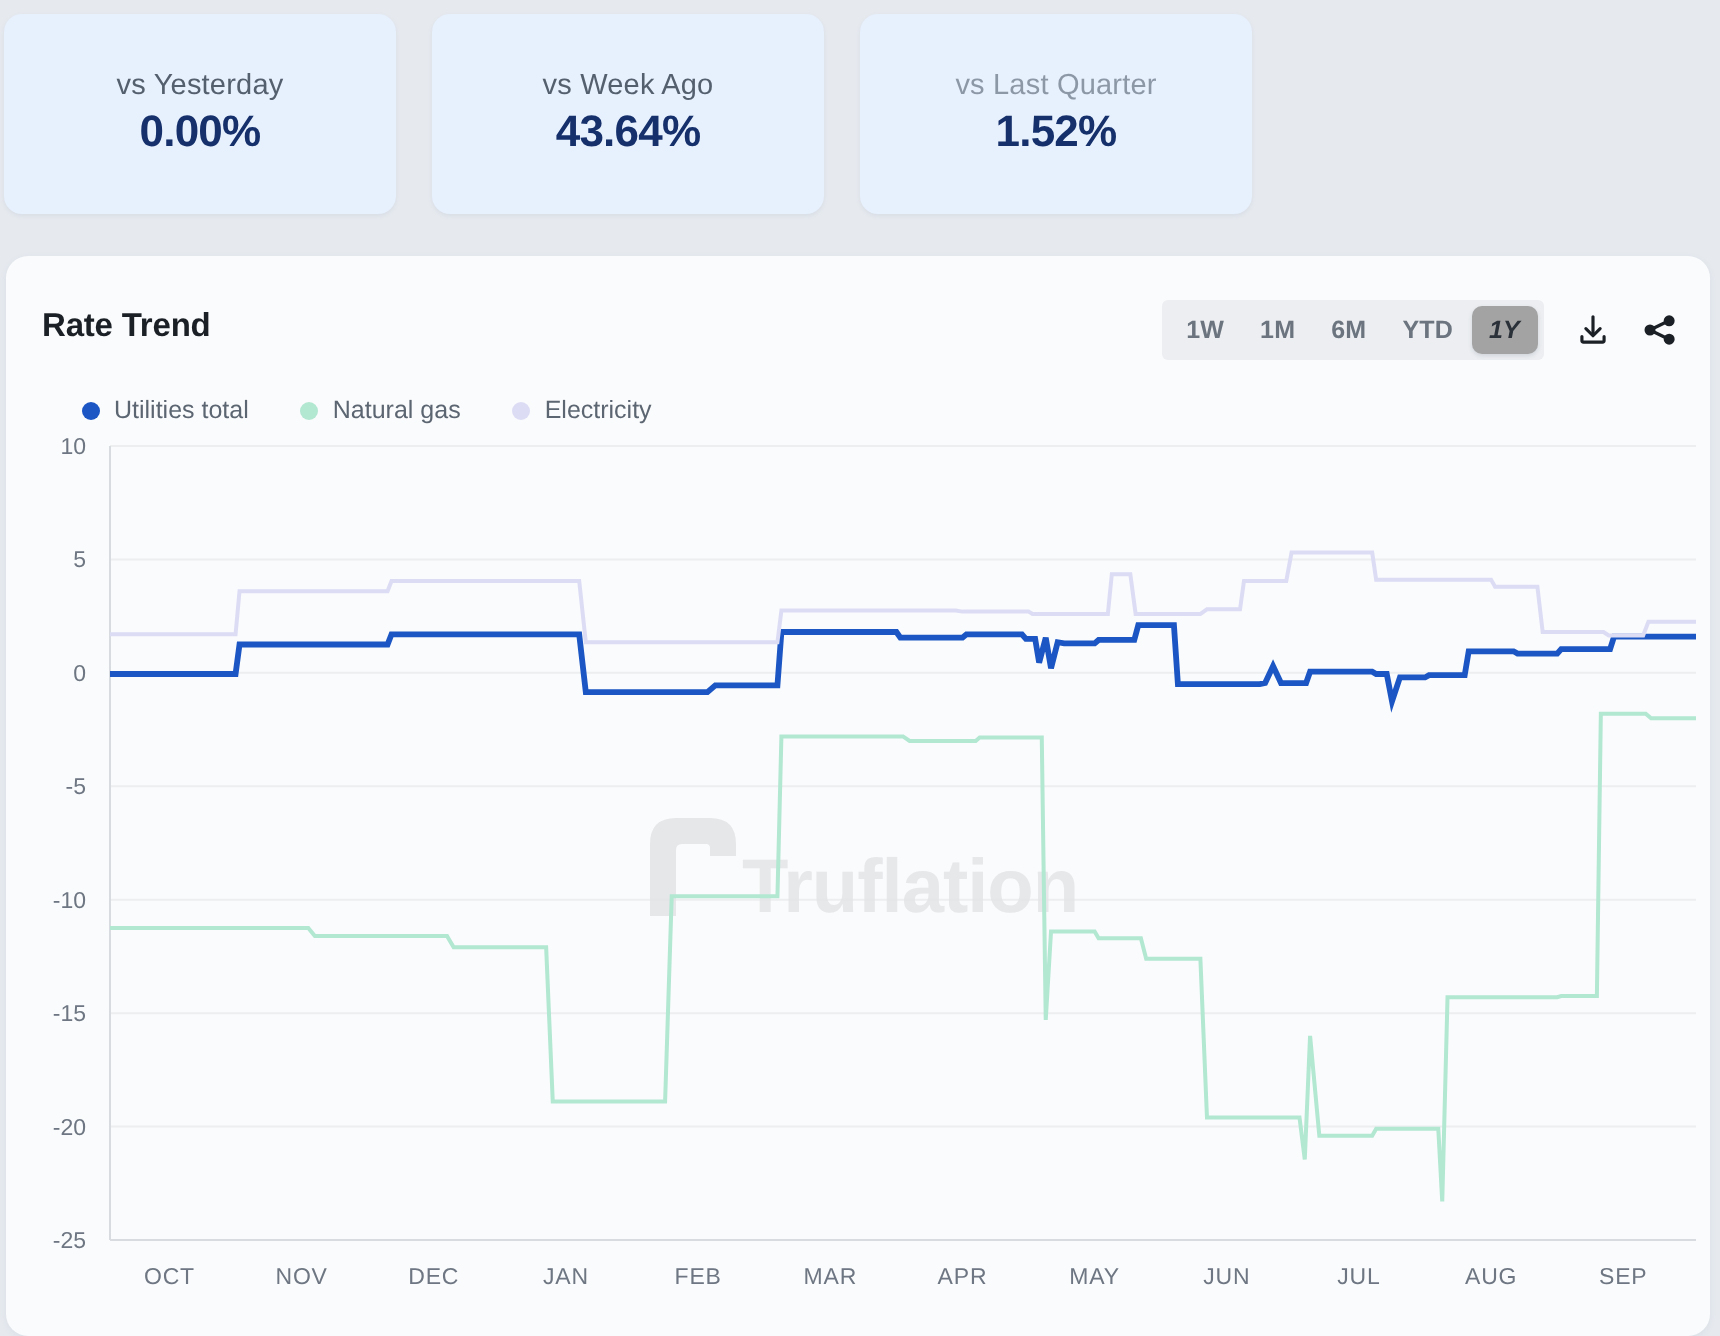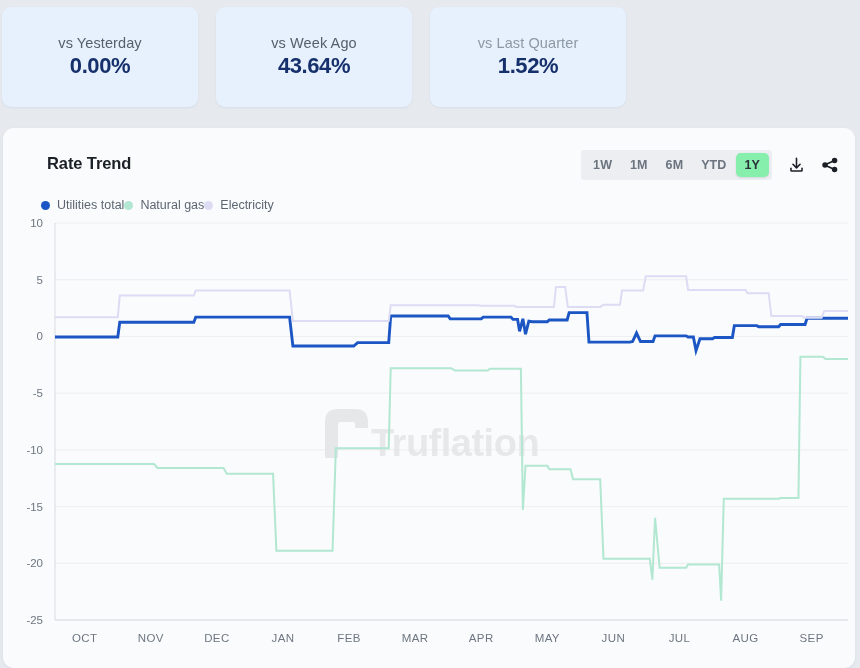--- a/index.html
+++ b/index.html
@@ -41,50 +41,51 @@
     background: #fafbfc;
     border-radius: 11px;
     box-shadow: 0 1px 3px rgba(120,140,170,.10);
     overflow: hidden;
   }
   .panel-head {
     position: absolute; top: 0; left: 0; width: 100%; height: 62px;
   }
   .panel-title {
     position: absolute; left: 18px; top: 26px;
-    font-size: 16.5px; font-weight: 700; color: #1b2026; letter-spacing: -.1px; margin-left: 26px;
+    font-size: 16.5px; font-weight: 700; color: #1b2026; letter-spacing: -.1px;
   }
   
   .range-group {
     position: absolute; right: 83px; top: 22px;
     height: 30px; background: #eceef1; border-radius: 3px;
     display: flex; align-items: center; padding: 3px;
   }
   .range-btn {
     height: 24px; padding: 0 9px;
     display: flex; align-items: center; justify-content: center;
     font-size: 12.5px; font-weight: 600; color: #6b747f;
     border-radius: 5px; cursor: pointer; letter-spacing: .1px;
   }
   .range-btn.active {
-    background: #86efac; color: #2b3139;
+    background: #a3a3a3; color: #2b3139;
     box-shadow: 0 1px 2px rgba(90,105,130,.18);
+    font-style: italic;
   }
   .icon-btn {
     position: absolute; top: 24px;
     width: 26px; height: 26px; cursor: pointer;
     display: flex; align-items: center; justify-content: center;
   }
   #dl-btn { right: 46px; }
   #sh-btn { right: 12px; }
 
   
   .legend {
     position: absolute; left: 38px; top: 70px;
-    display: flex; align-items: center; 
+    display: flex; align-items: center; gap: 26px;
   }
   .legend-item { display: flex; align-items: center; gap: 7px; }
   .legend-dot { width: 9px; height: 9px; border-radius: 50%; }
   .legend-text { font-size: 12.5px; color: #5c6672; }
 
   
   .plot-wrap { position: absolute; left: 0; top: 0; width: 852px; height: 540px; }
   svg.plot { display: block; }
   .axis-text { font-size: 11.5px; fill: #6d7682; font-family: "Liberation Sans", sans-serif; }
   .ylab { text-anchor: end; }

